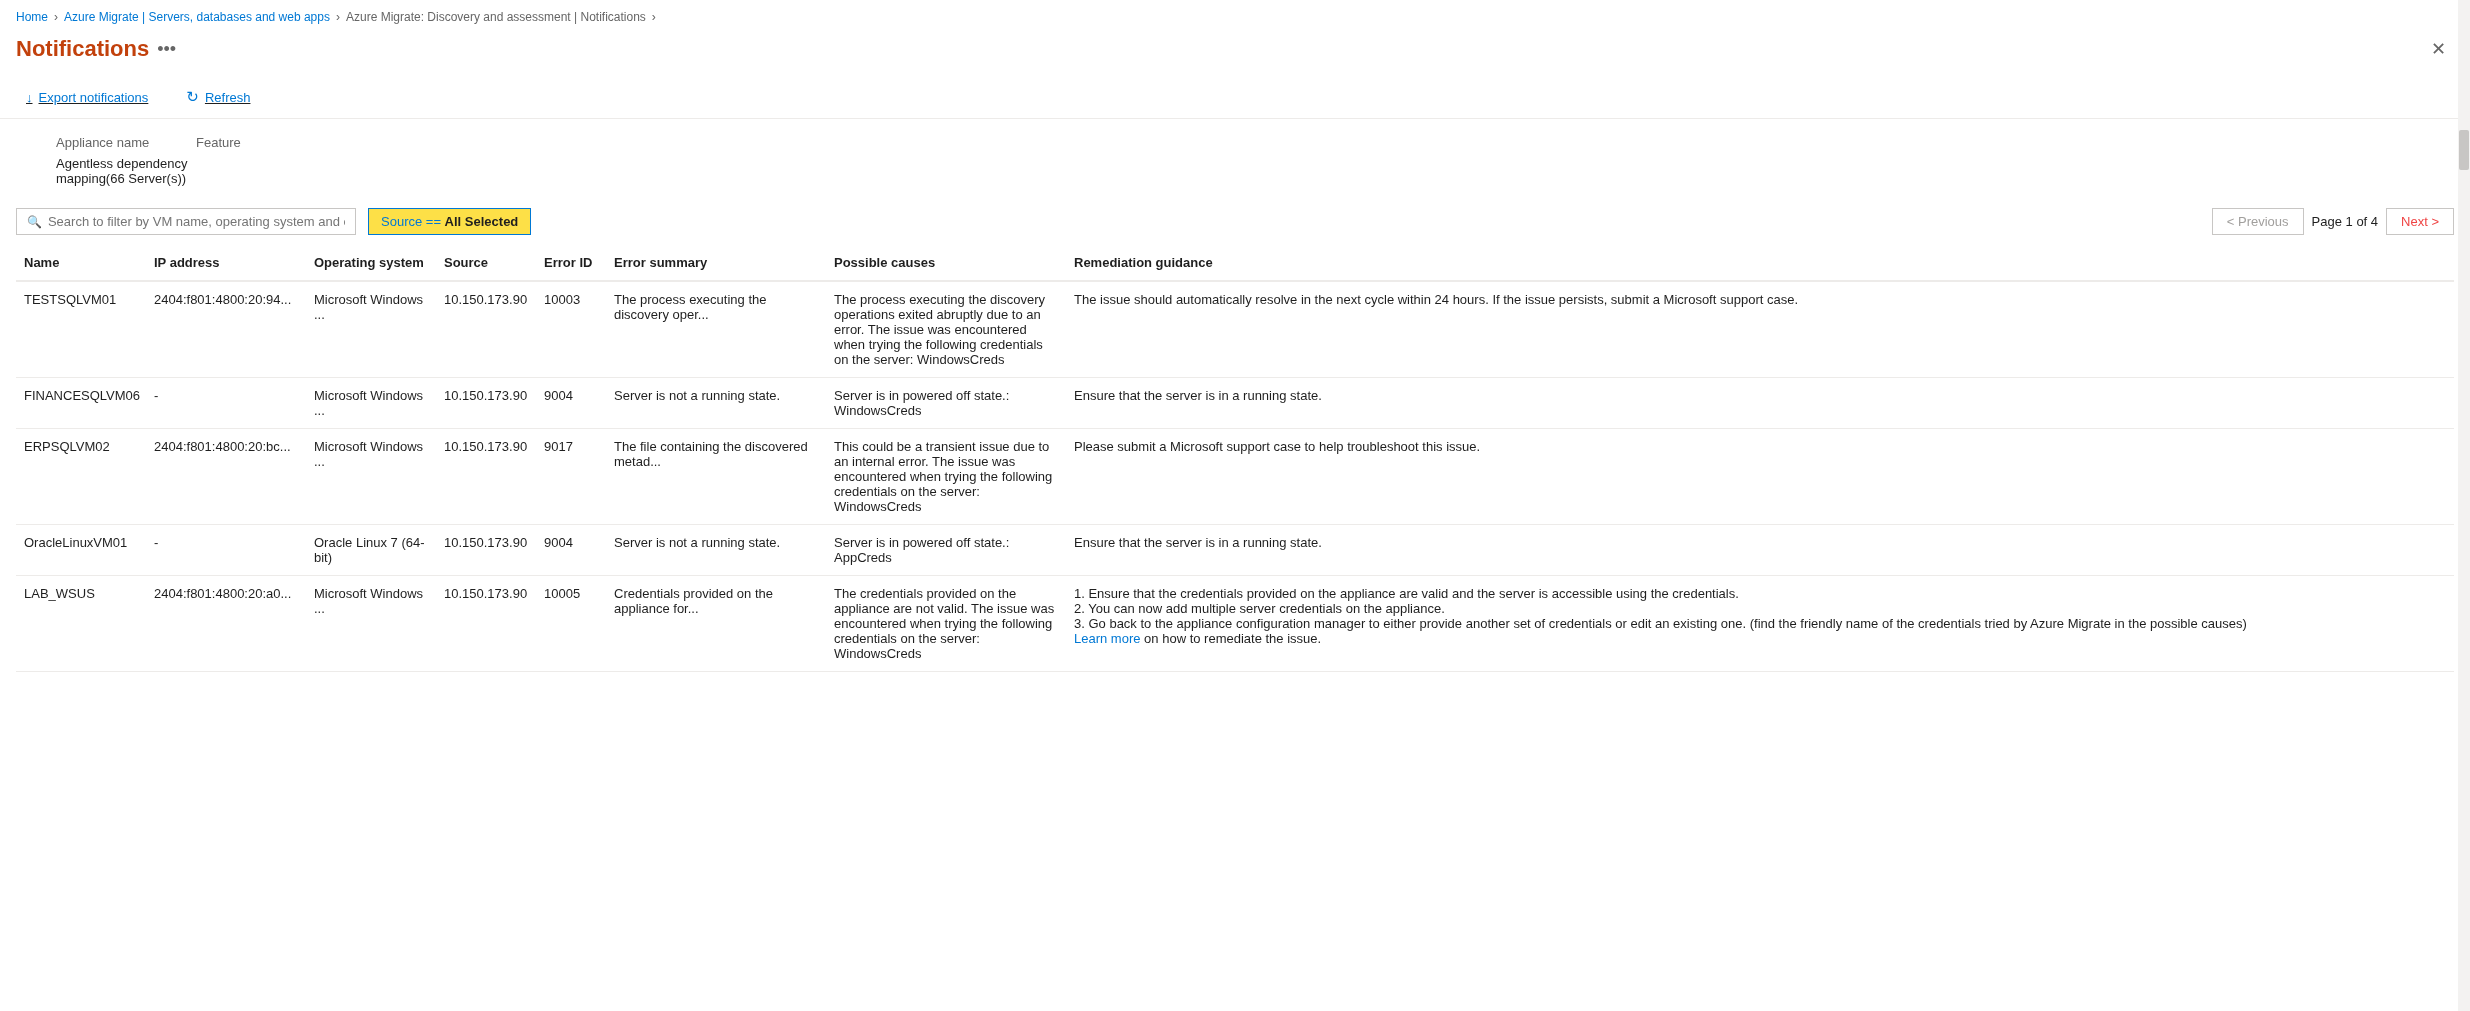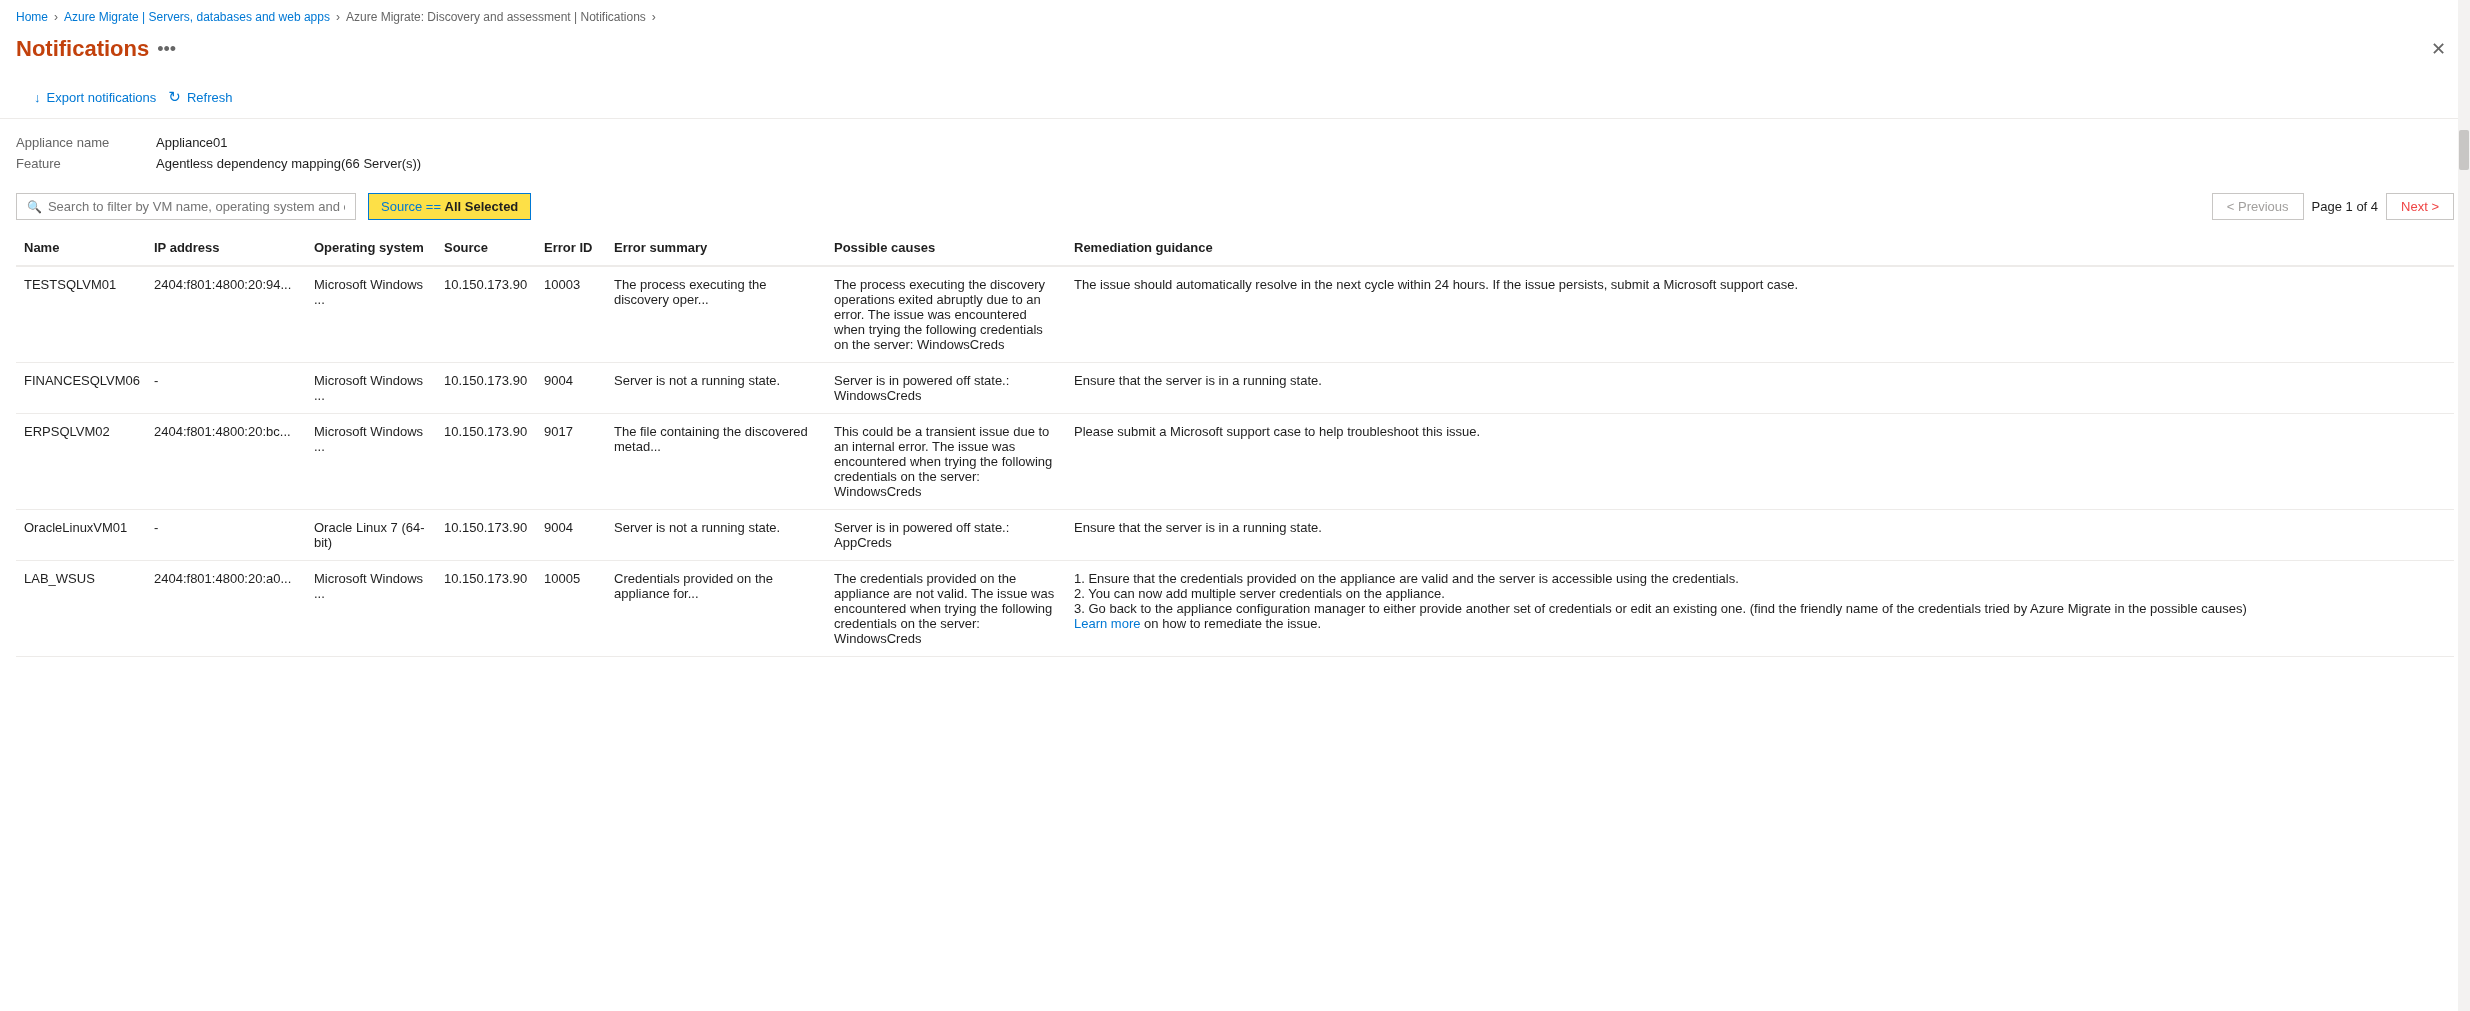--- a/index.html
+++ b/index.html
@@ -7,24 +7,24 @@
     
     .breadcrumb { display: flex; align-items: flex-start; gap: 6px; padding: 10px 16px 6px; font-size: 12px; color: #0078d4; flex-wrap: wrap; }
     .breadcrumb span { color: #666; }
     .breadcrumb a { color: #0078d4; text-decoration: none; cursor: pointer; }
     
     .page-header { display: flex; align-items: center; padding: 4px 16px 12px; gap: 8px; }
     .page-title { font-size: 22px; font-weight: 600; color: #c2410c; }
     .more-icon { color: #666; font-size: 18px; cursor: pointer; }
     .close-btn { margin-left: auto; background: none; border: none; cursor: pointer; font-size: 18px; color: #666; padding: 4px 8px; }
     
-    .toolbar { display: flex; align-items: center; gap: 0; padding: 8px 28px; border-bottom: 1px solid #edebe9; }
+    .toolbar { display: flex; align-items: center; gap: 26px; padding: 8px 20px; border-bottom: 1px solid #edebe9; text-decoration: underline; }
     .toolbar-btn { display: flex; align-items: center; gap: 6px; background: none; border: none; cursor: pointer; color: #0078d4; font-size: 13px; padding: 4px 6px; }
     
-    .meta-section { padding: 16px 16px 12px; display: grid; grid-template-columns: 140px auto; gap: 6px 0; }
+    .meta-section { padding: 16px 16px 12px; display: grid; grid-template-columns: 140px auto; gap: 6px 0; margin-left: 40px; }
     .meta-label { color: #666; font-size: 13px; }
     .meta-value { font-size: 13px; }
     
     .filter-bar { display: flex; align-items: center; padding: 10px 16px; gap: 12px; }
     .search-box { display: flex; align-items: center; gap: 6px; border: 1px solid #c8c6c4; padding: 5px 10px; width: 340px; background: #fff; }
     .search-box input { border: none; outline: none; font-size: 13px; width: 100%; color: #666; }
     .source-filter { border: 1px solid #0078d4; color: #0078d4; background: #fde047; padding: 5px 12px; font-size: 13px; cursor: pointer; white-space: nowrap; }
     .source-filter strong { color: #1f1f1f; }
     
     .pagination { margin-left: auto; display: flex; align-items: center; gap: 8px; }
@@ -83,21 +83,20 @@
     <span>Export notifications</span>
   </button>
   <button class="toolbar-btn">
     <span class="icon-refresh"></span>
     <span>Refresh</span>
   </button>
 </div>
 
 <div class="meta-section">
   <span class="meta-label">Appliance name</span>
-  <span class="meta-value">Appliance01</span>
   <span class="meta-label">Feature</span>
   <span class="meta-value">Agentless dependency mapping(66 Server(s))</span>
 </div>
 
 <div class="filter-bar">
   <div class="search-box">
     <span class="icon-search"></span>
     <input type="text" placeholder="Search to filter by VM name, operating system and error ID" style="">
   </div>
   <button class="source-filter">

